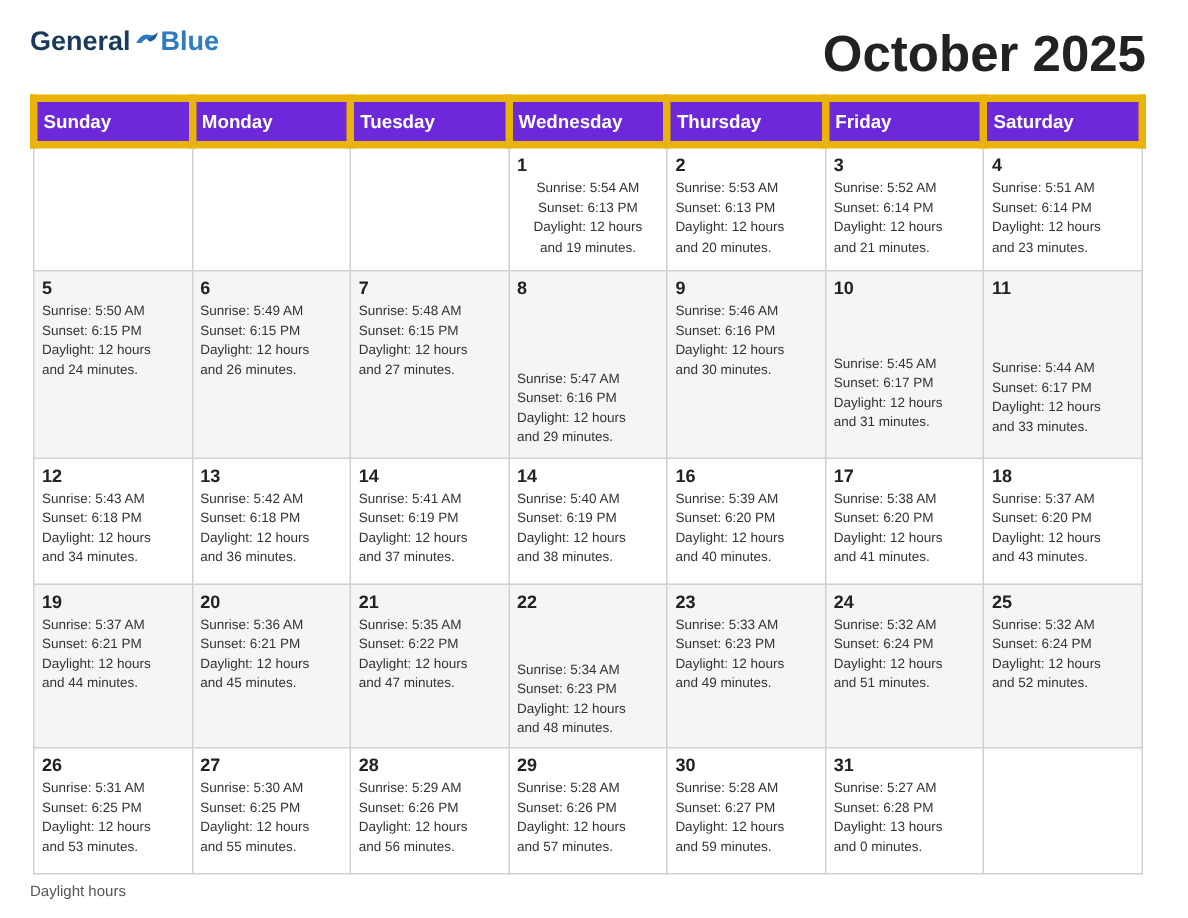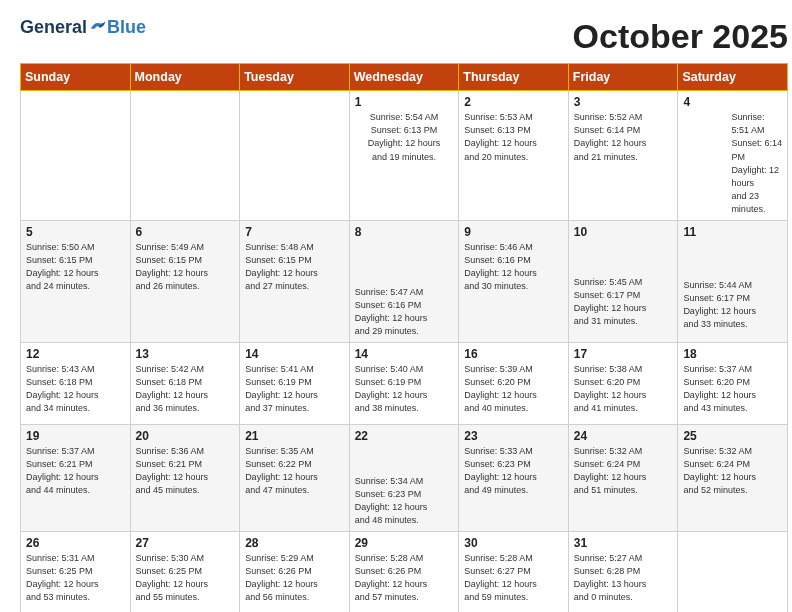--- a/index.html
+++ b/index.html
@@ -6,21 +6,21 @@
     body {
       font-family: Arial, sans-serif;
       background: #fff;
       width: 792px;
       height: 612px;
       overflow: hidden;
     }
     .page {
       width: 792px;
       height: 612px;
-      padding: 18px 4px 12px 20px;
+      padding: 18px 28px 12px 20px;
       display: flex;
       flex-direction: column;
     }
     .header {
       display: flex;
       justify-content: space-between;
       align-items: flex-start;
       margin-bottom: 8px;
     }
     .logo {
@@ -59,27 +59,27 @@
       margin-top: 2px;
     }
     .calendar {
       flex: 1;
       border: 1px solid #ccc;
       border-collapse: collapse;
       width: 100%;
       table-layout: fixed;
     }
     .calendar th {
-      background-color: #c2410c;
+      background-color: #6d28d9;
       color: #fff;
       font-size: 12.5px;
       font-weight: bold;
       padding: 6px 4px;
       text-align: left;
-      border: 1px solid #eab308;
+      border: 5px solid #eab308;
     }
     .calendar td {
       vertical-align: top;
       padding: 4px 5px;
       border: 1px solid #d0d0d0;
       font-size: 9.5px;
       color: #333;
       height: 82px;
       background: #fff;
     }
@@ -160,21 +160,21 @@
           </td>
           <td>
             <span class="day-number">3</span>
             <div class="day-info" style="white-space: pre-line;">Sunrise: 5:52 AM
 Sunset: 6:14 PM
 Daylight: 12 hours
 and 21 minutes.</div>
           </td>
           <td>
             <span class="day-number">4</span>
-            <div class="day-info" style="white-space: pre-line; margin-left: 48px;">Sunrise: 5:51 AM
+            <div class="day-info" style="white-space: pre-line;">Sunrise: 5:51 AM
 Sunset: 6:14 PM
 Daylight: 12 hours
 and 23 minutes.</div>
           </td>
         </tr>
         <tr>
           <td>
             <span class="day-number">5</span>
             <div class="day-info" style="white-space: pre-line;">Sunrise: 5:50 AM
 Sunset: 6:15 PM

